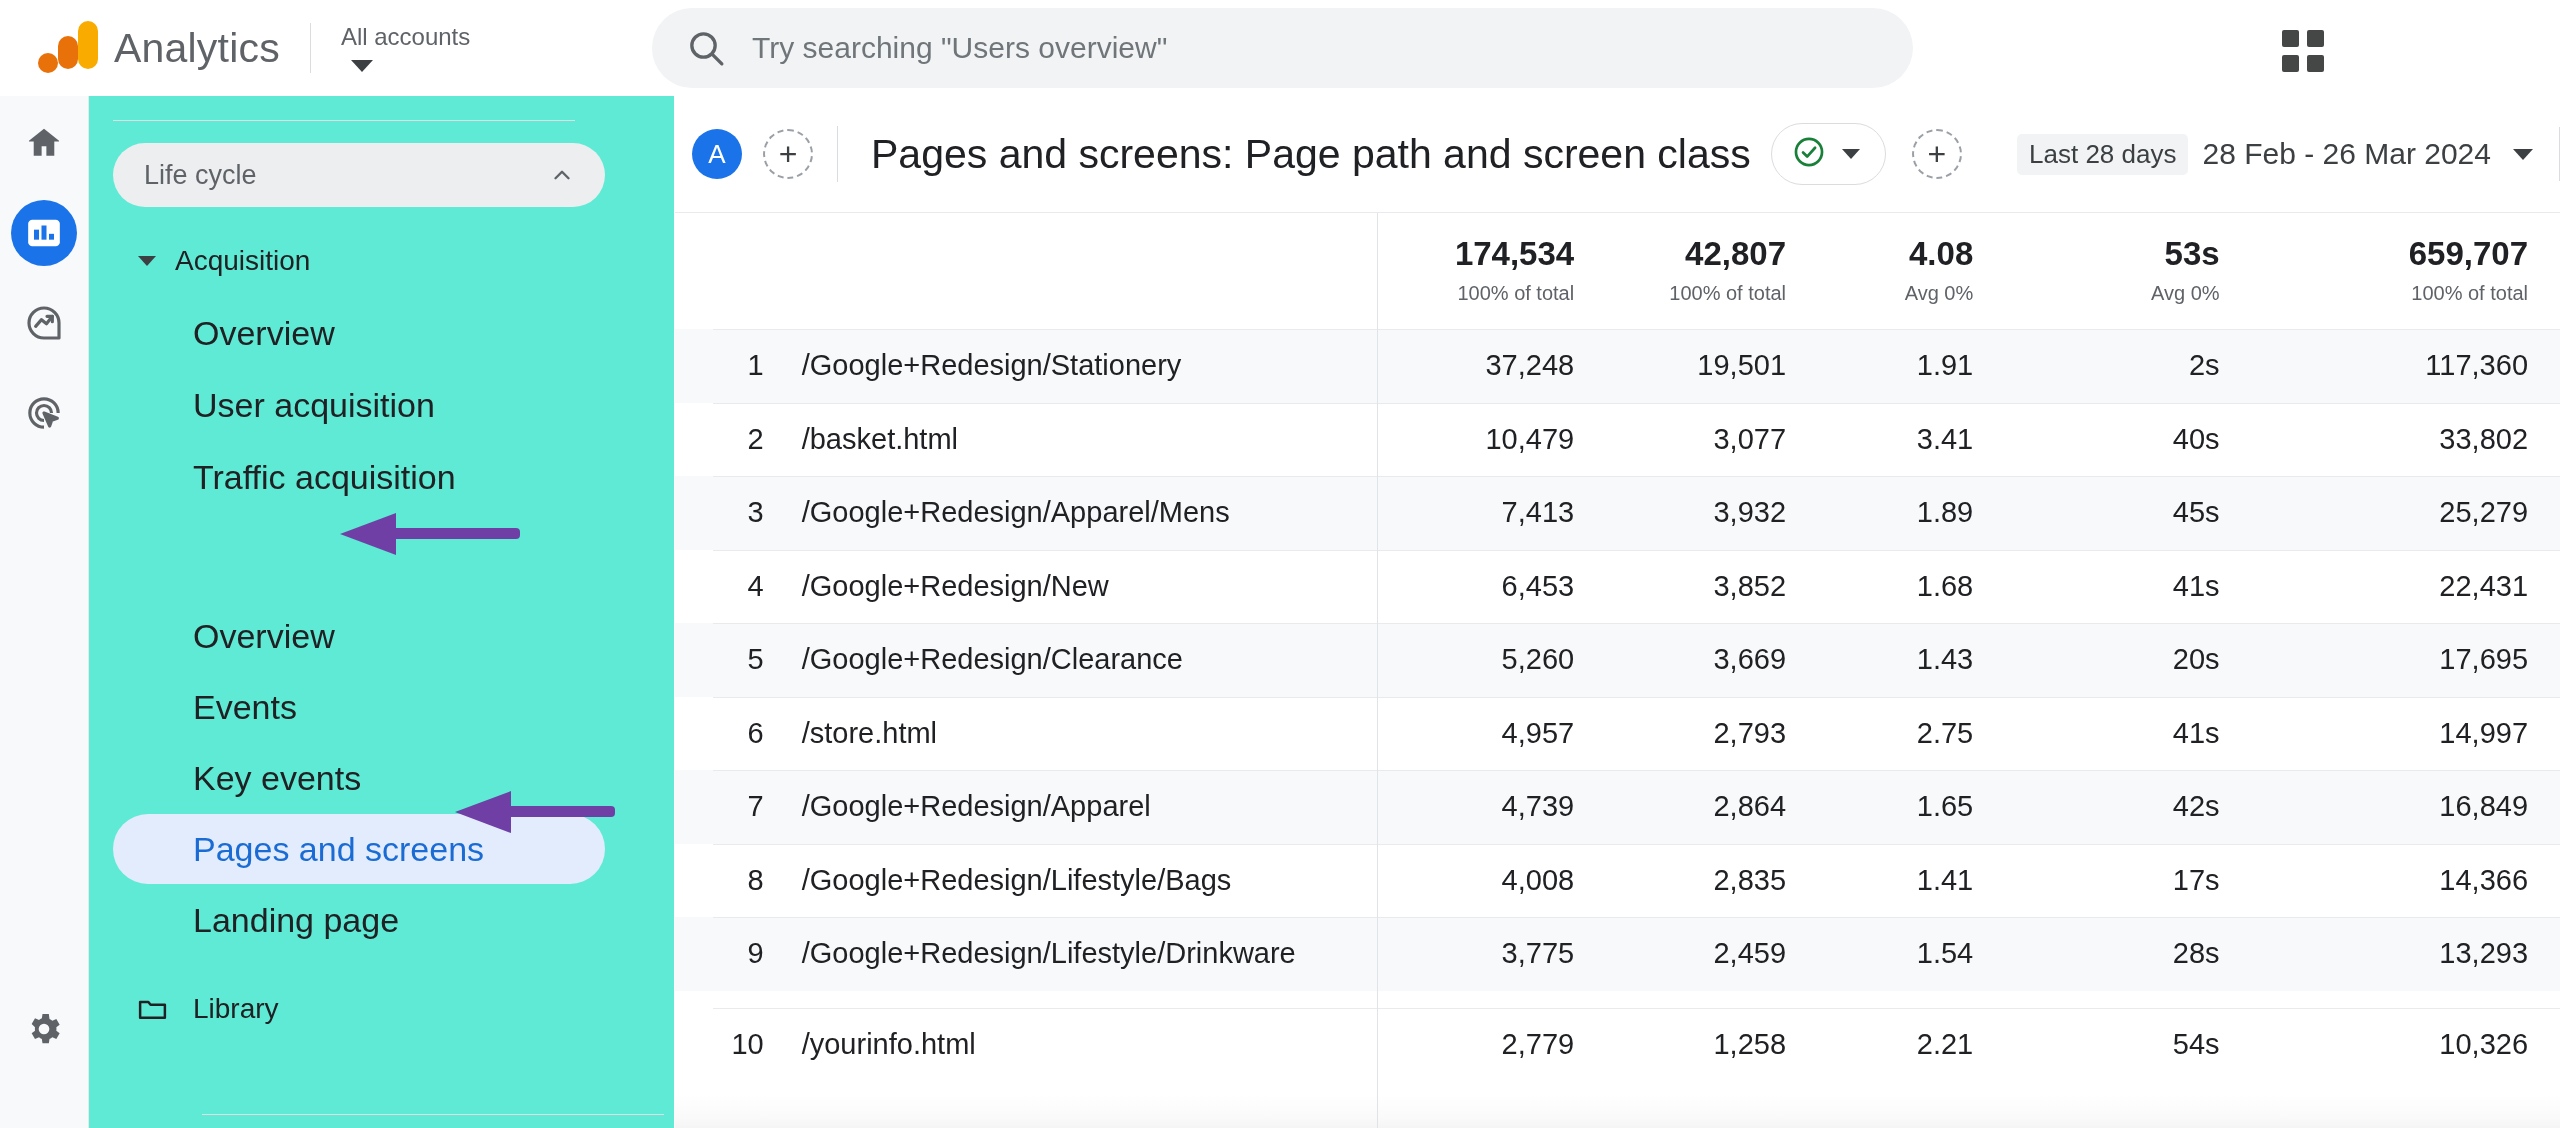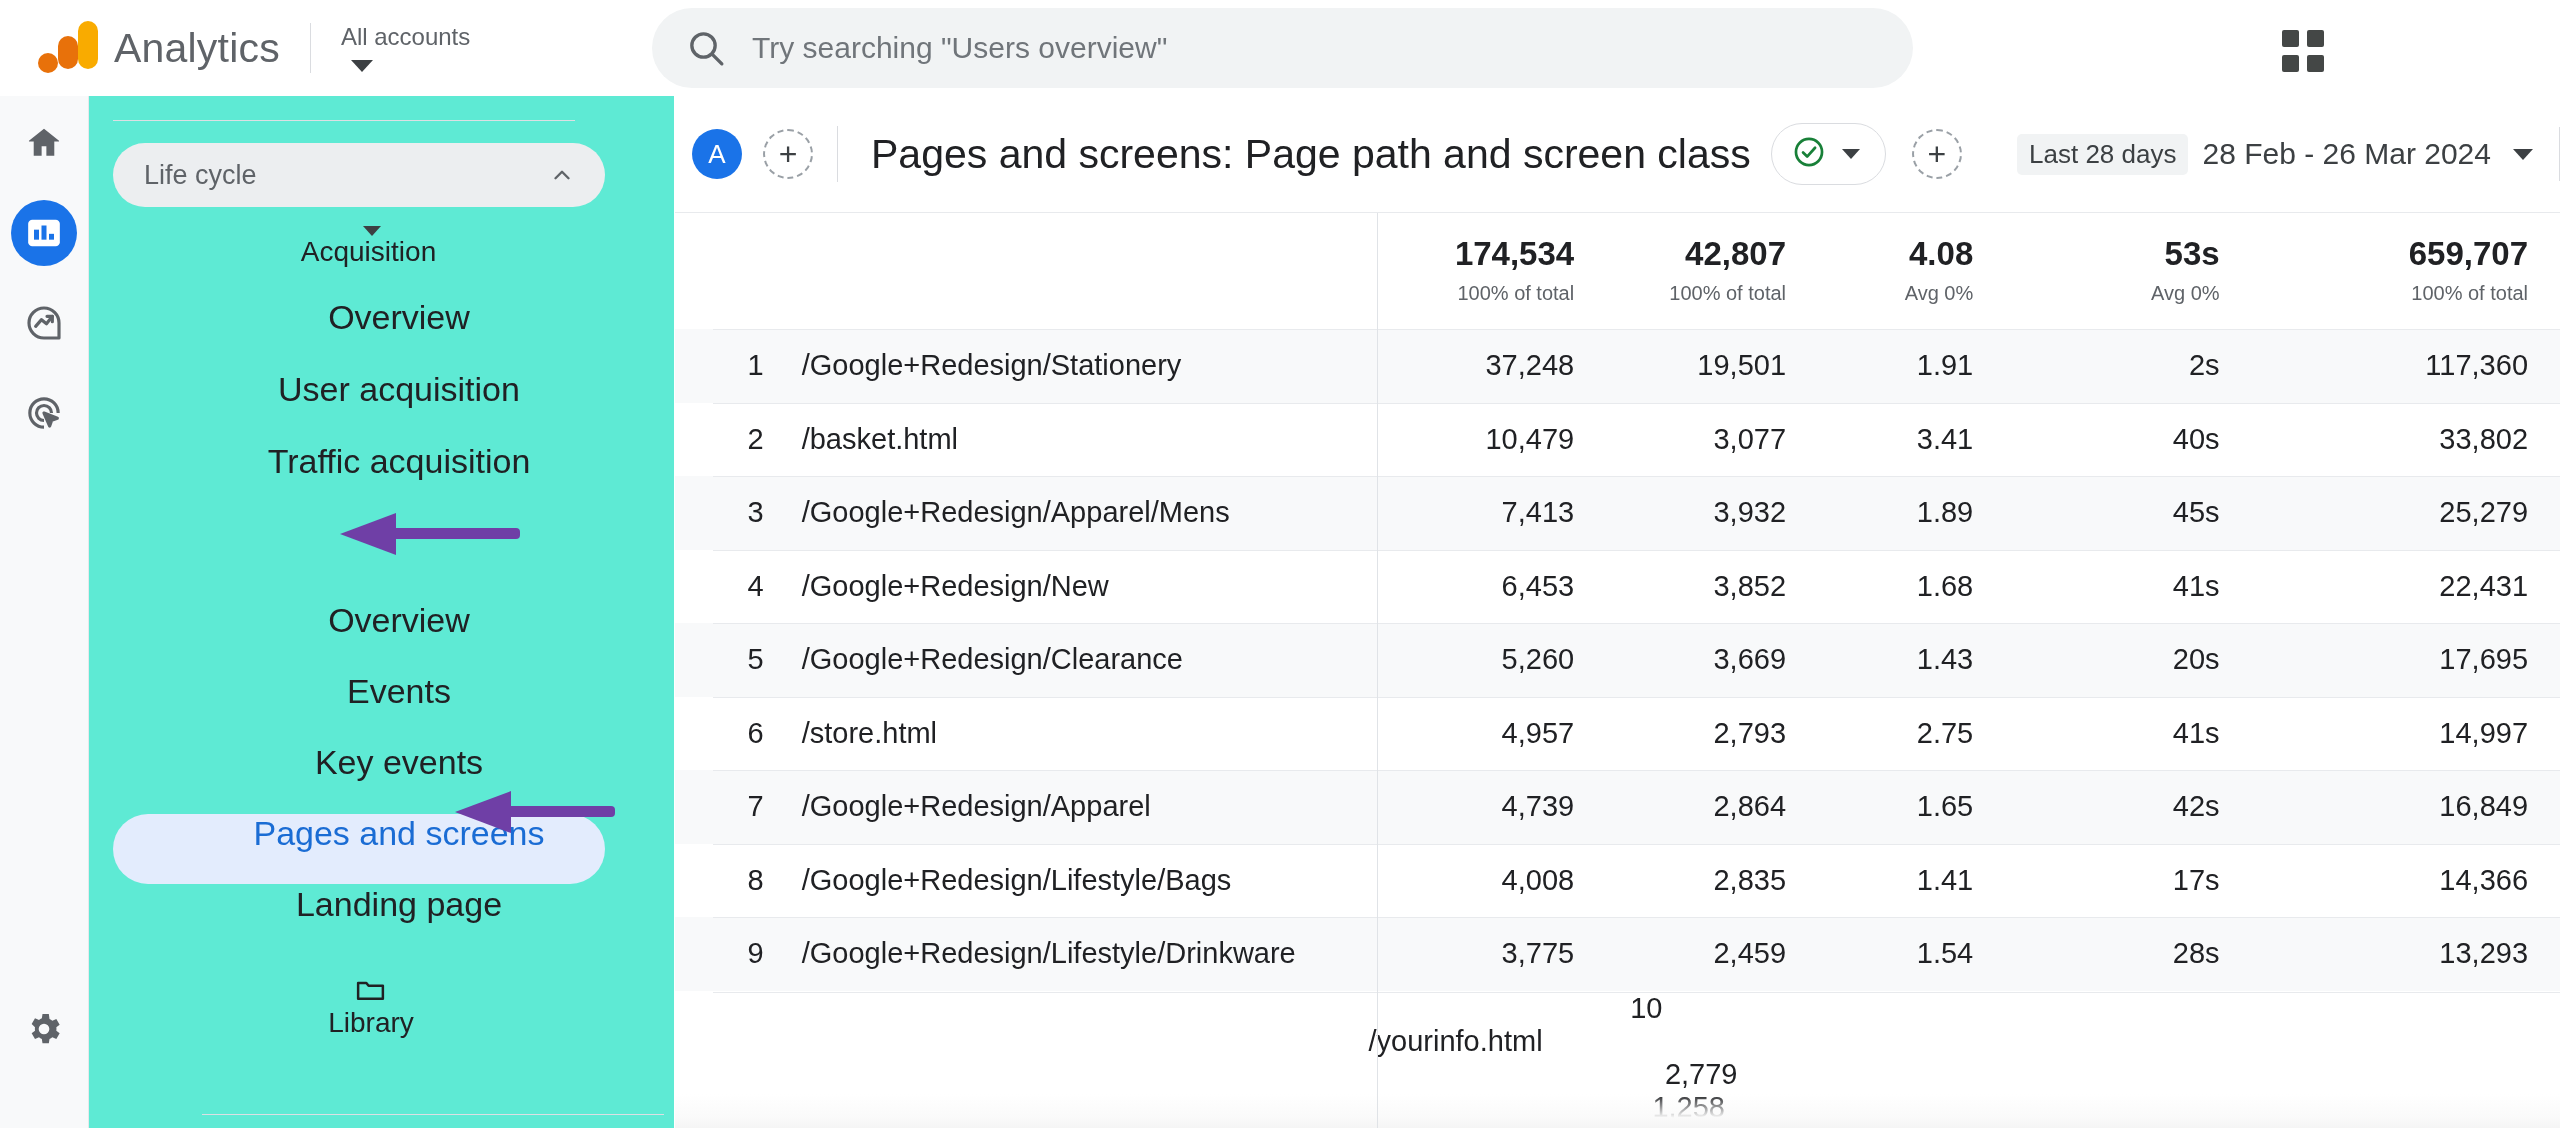--- a/index.html
+++ b/index.html
@@ -97,21 +97,20 @@
     padding: 0 30px 0 31px;
   }
   .nav-section-label { font-size: 27px; color: #5f6368; }
   .chev-up { width: 26px; height: 26px; }
 
   .nav-item {
     position: absolute; left: 24px;
     width: 492px; height: 70px;
     display: flex; align-items: center;
     border-radius: 35px;
-    flex-direction: column;
   }
   .nav-item.group { }
   .nav-item.group-sel { background: #eceef0; }
   .nav-item.active { background: #e3ecfd; }
   .nav-caret {
     width: 0; height: 0; margin-left: 25px; flex: 0 0 auto;
     border-left: 9px solid transparent;
     border-right: 9px solid transparent;
     border-top: 10px solid #3c4043;
   }
@@ -546,21 +545,21 @@
         <div class="row alt" style="top: 704px; height: 73.5px;">
           <div class="sep"></div>
           <div class="c-rank">9</div>
           <div class="c-path">/Google+Redesign/Lifestyle/Drinkware</div>
           <div class="num m1">3,775</div>
           <div class="num m2">2,459</div>
           <div class="num m3">1.54</div>
           <div class="num m4">28s</div>
           <div class="num m5">13,293</div>
         </div>
-        <div class="row" style="top: 779px; height: 73.5px; flex-direction: column;">
+        <div class="row" style="top: 795px; height: 73.5px;">
           <div class="sep"></div>
           <div class="c-rank">10</div>
           <div class="c-path">/yourinfo.html</div>
           <div class="num m1">2,779</div>
           <div class="num m2">1,258</div>
           <div class="num m3">2.21</div>
           <div class="num m4">54s</div>
           <div class="num m5">10,326</div>
         </div>
       </div>

